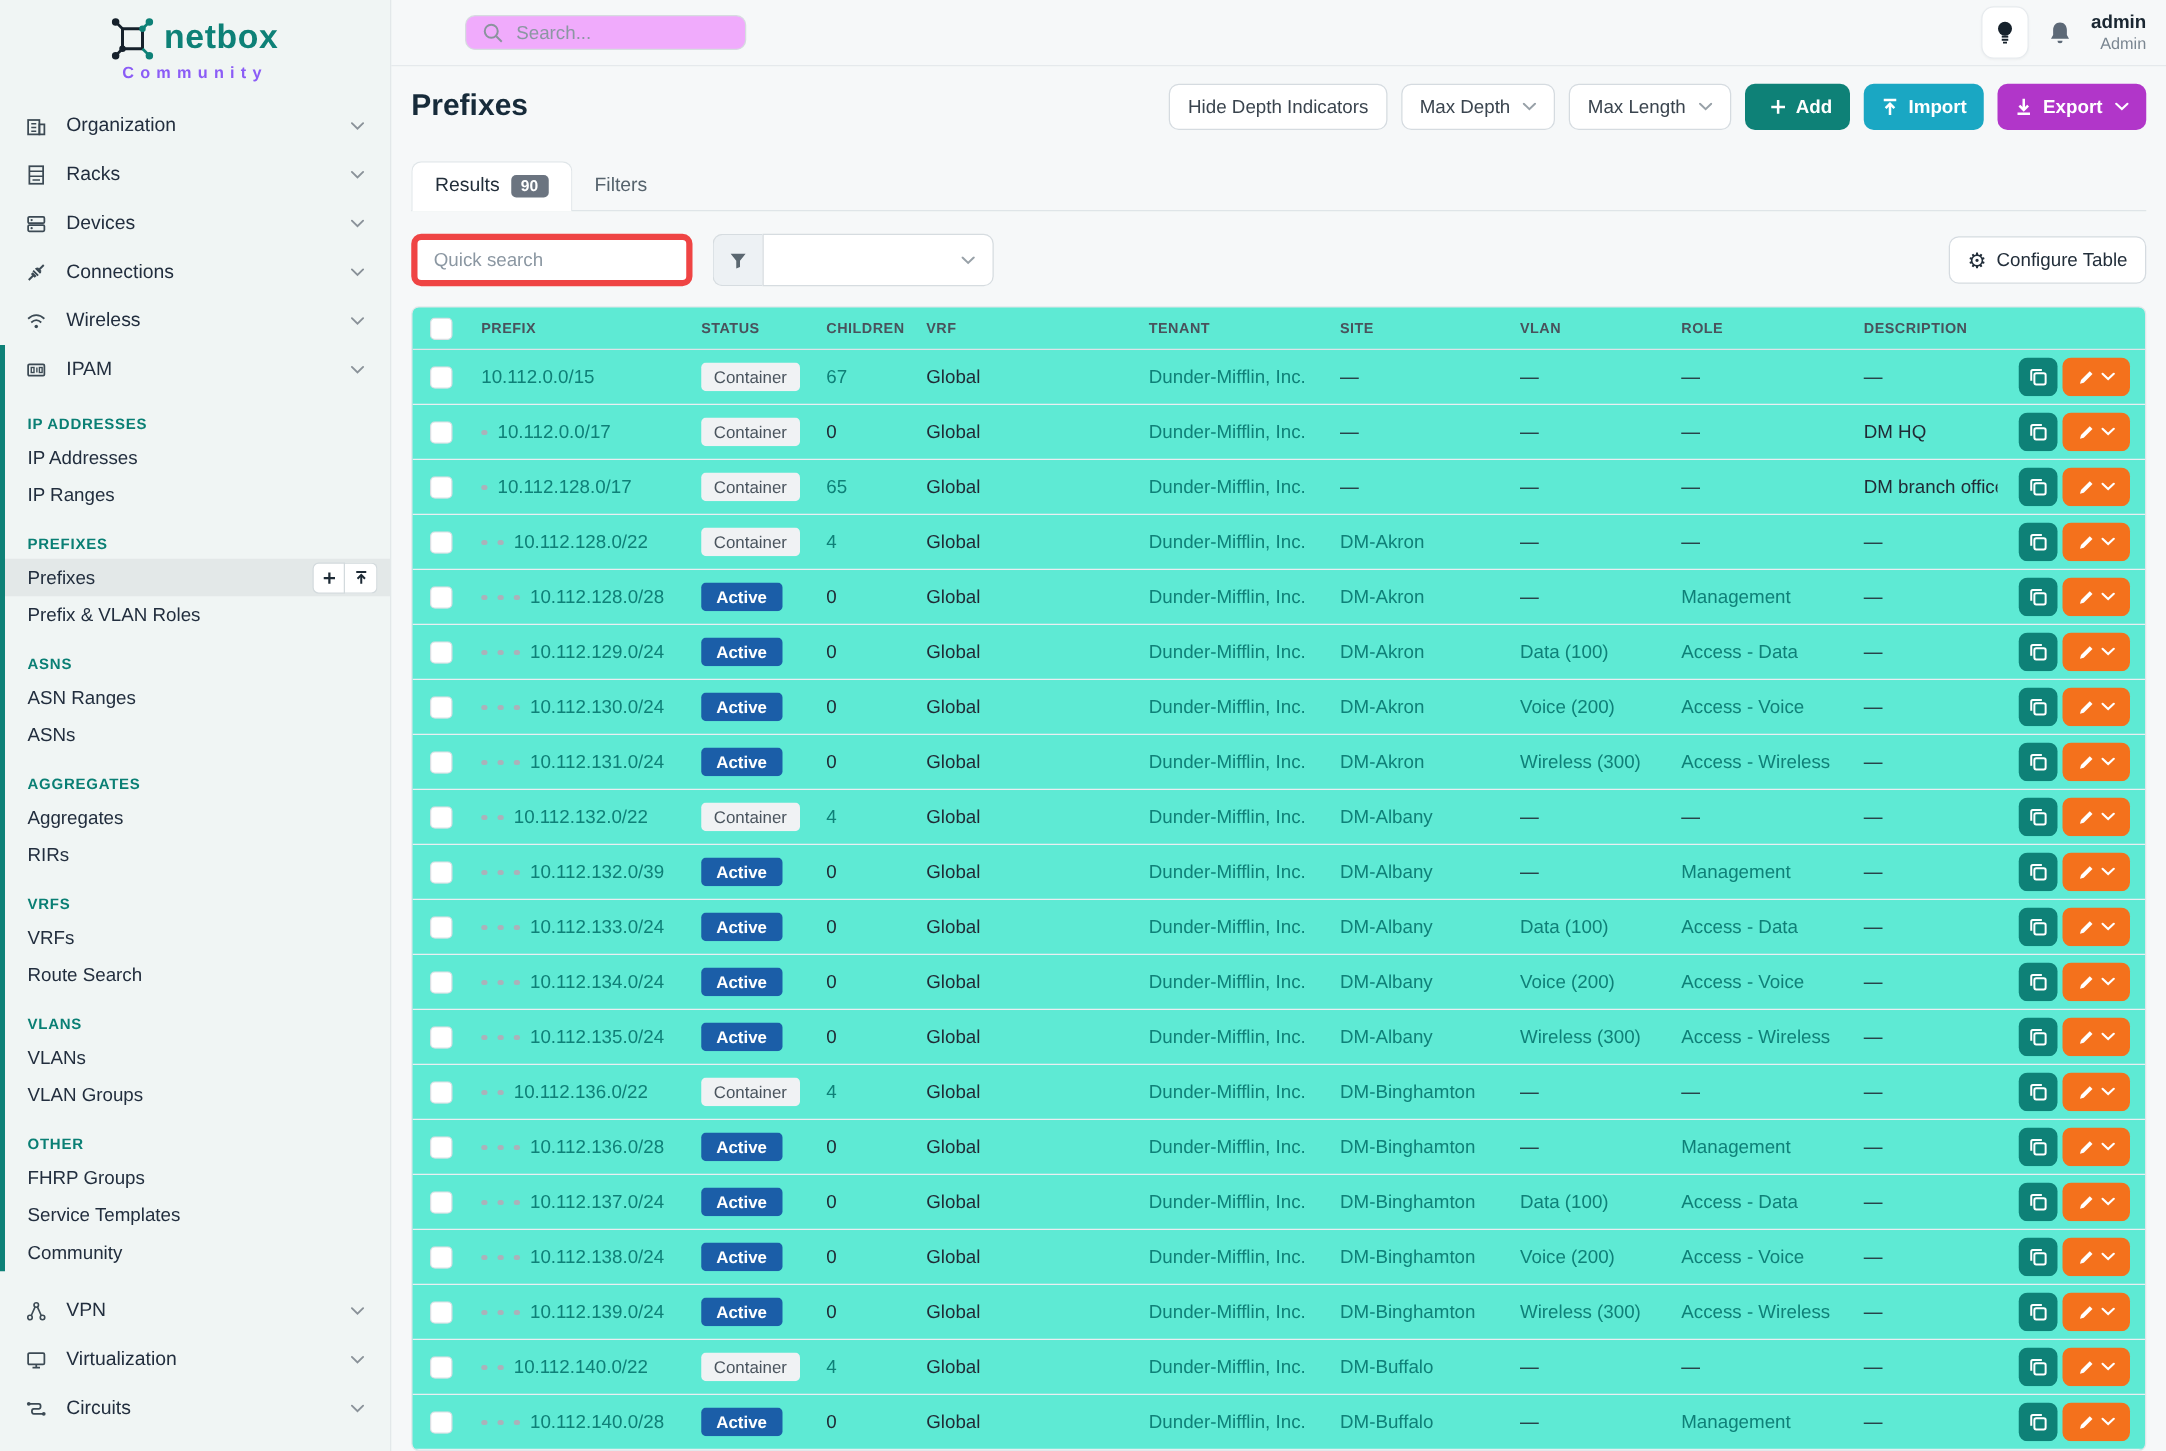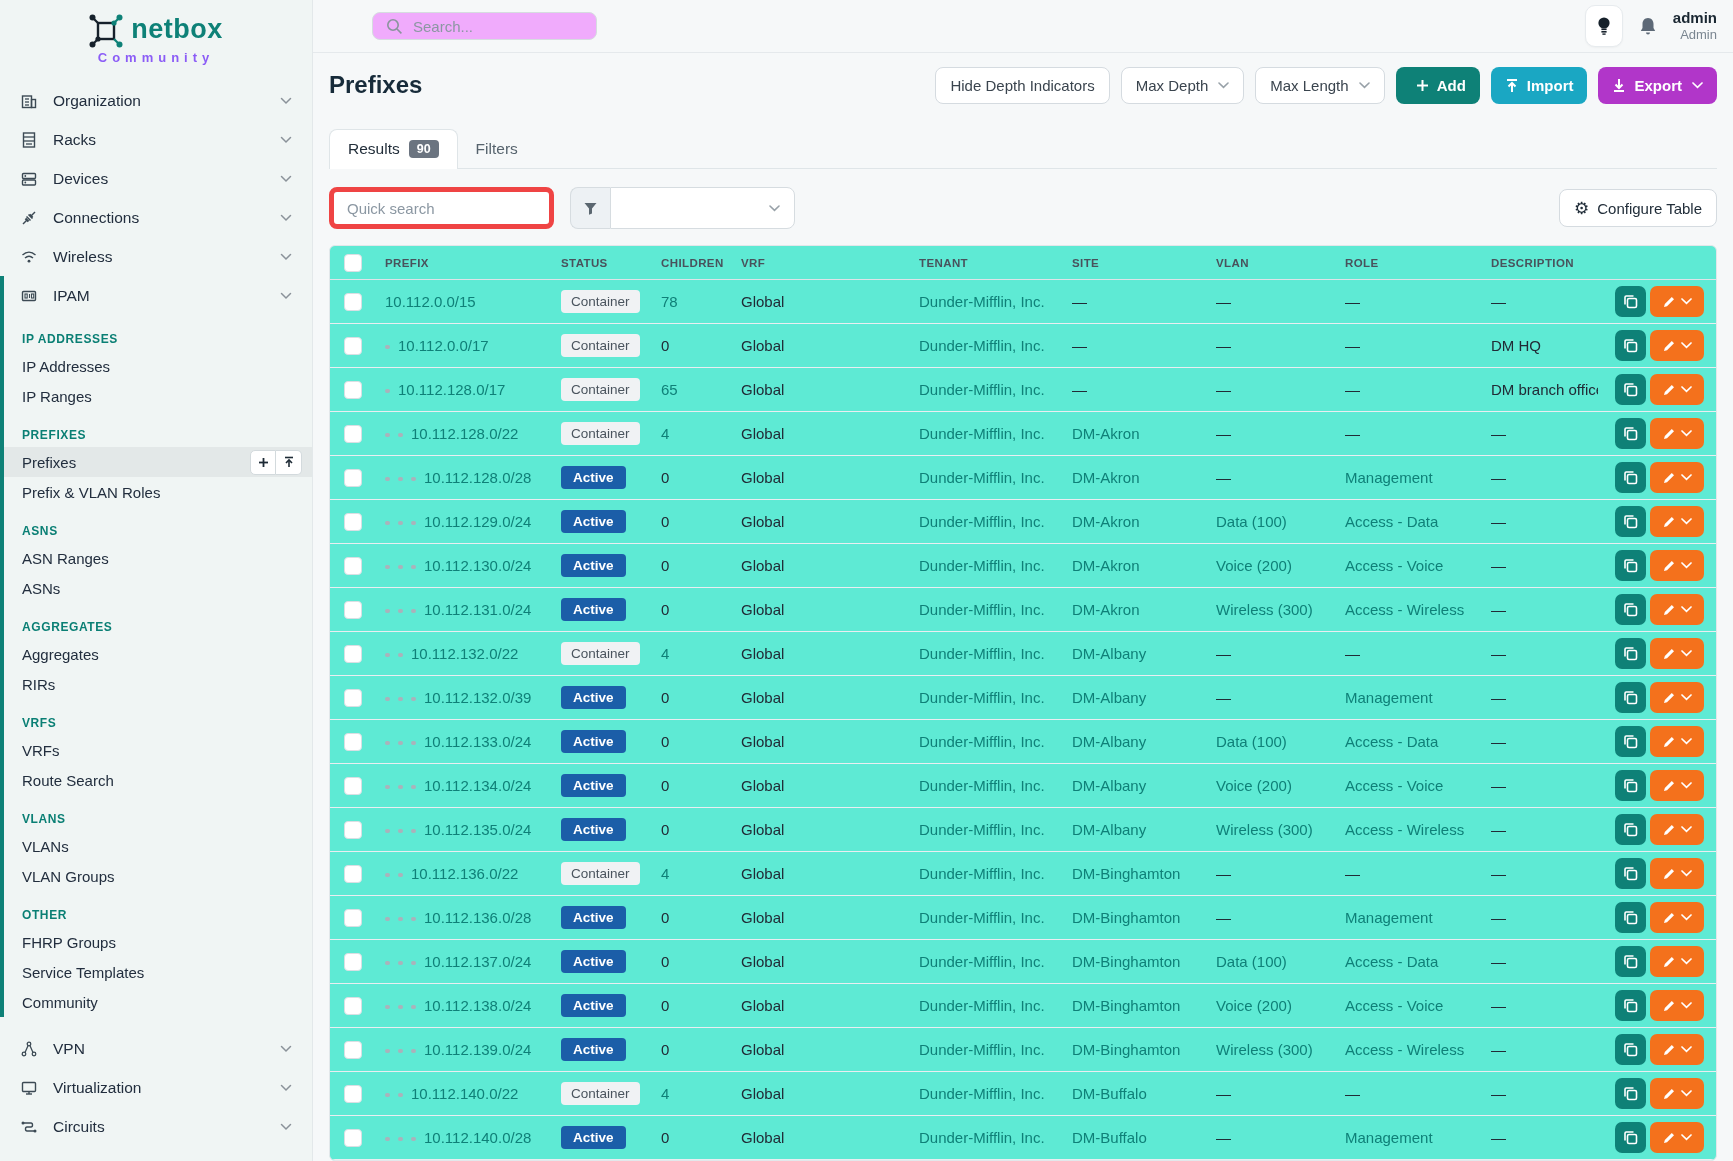--- a/index.html
+++ b/index.html
@@ -501,21 +501,21 @@
             <div class="th">DESCRIPTION</div>
             <div></div>
           </div>
         <div id="tbody">
             <div class="tgrid trow">
     <div class="td cb-cell">
                 <div class="checkbox"></div>
               </div>
     <div class="td cell-prefix"><a class="lnk">10.112.0.0/15</a></div>
     <div class="td cell-status"><span class="badge badge-container">Container</span></div>
-    <div class="td cell-children"><a class="lnk">78</a></div>
+    <div class="td cell-children"><a class="lnk">67</a></div>
     <div class="td cell-vrf">Global</div>
     <div class="td cell-tenant"><a class="lnk">Dunder-Mifflin, Inc.</a></div>
     <div class="td cell-site">—</div>
     <div class="td cell-vlan">—</div>
     <div class="td cell-role">—</div>
     <div class="td cell-desc">—</div>
     <div class="td actions-cell">
       <button class="act-btn act-copy">
                   <svg width="15" height="15" viewBox="0 0 15 15" fill="none" xmlns="http://www.w3.org/2000/svg">
                     <rect x="4.5" y="4.5" width="9" height="9" rx="1.5" stroke="#fff" stroke-width="1.6"></rect>

